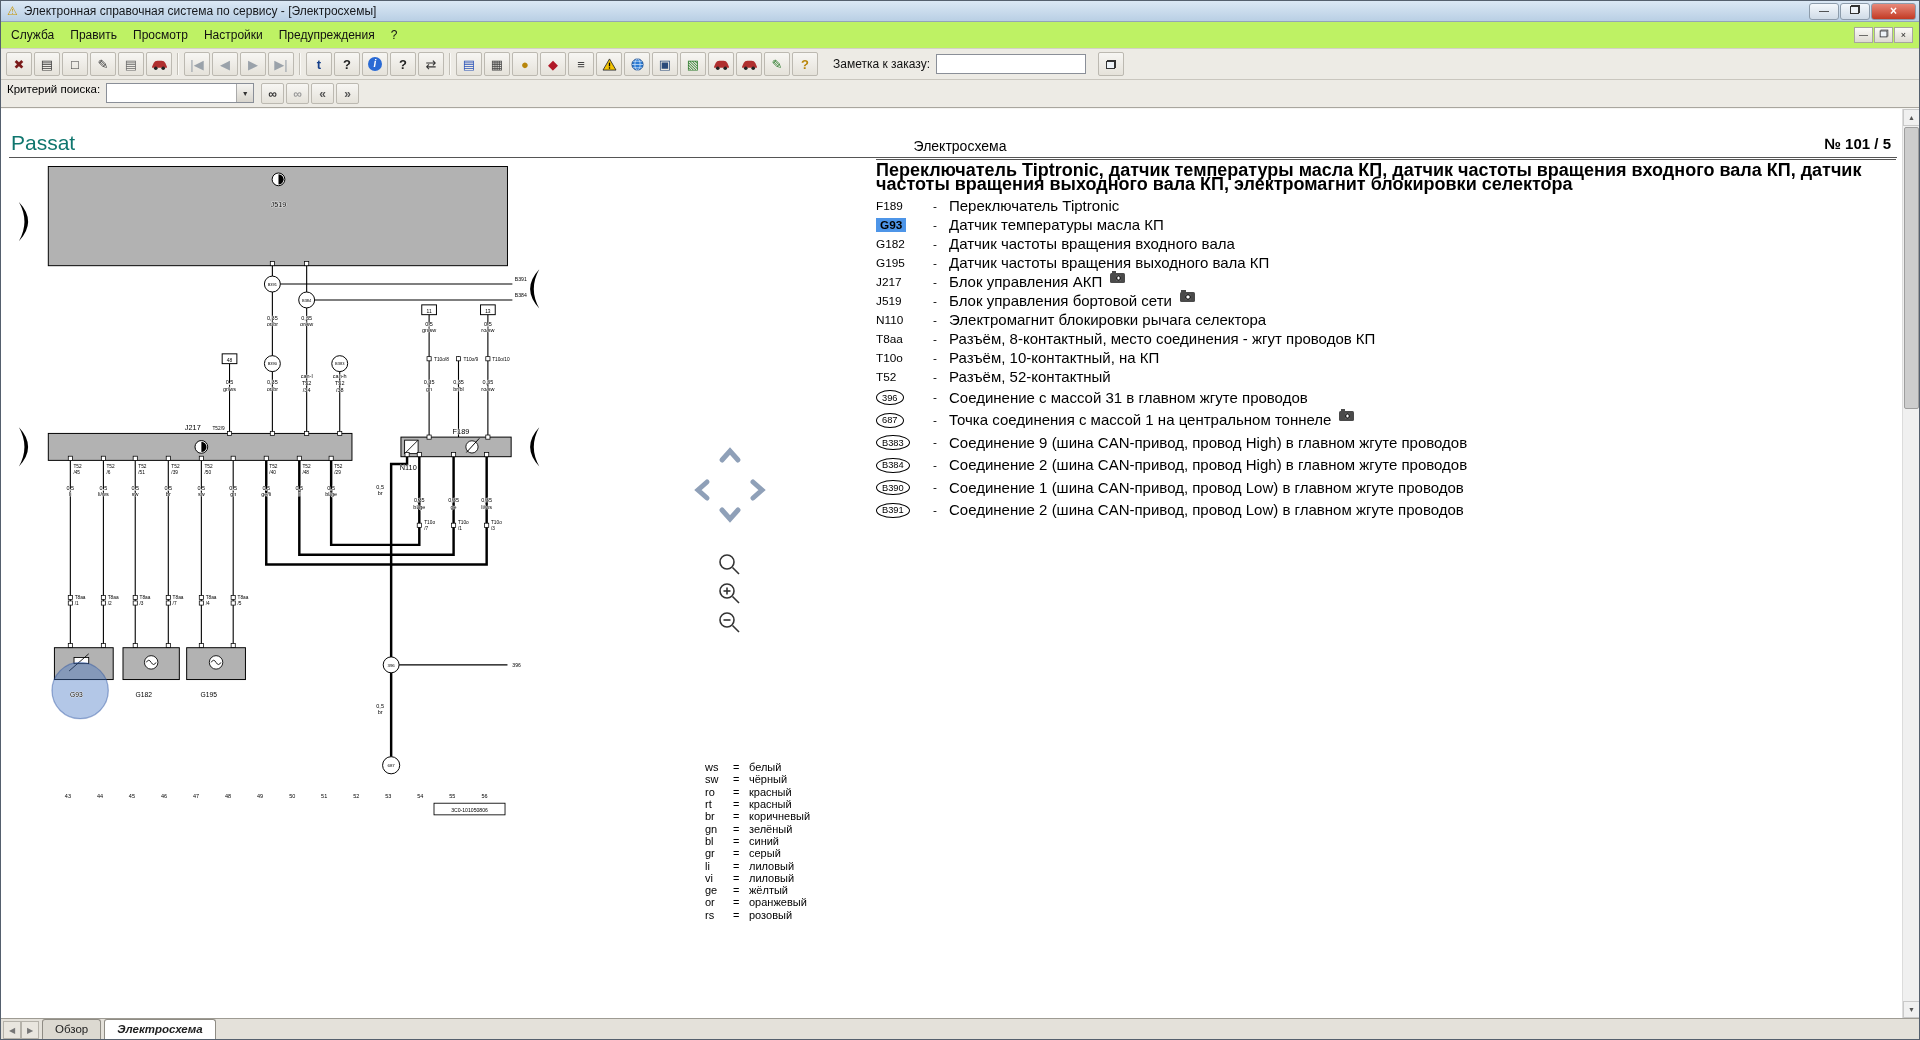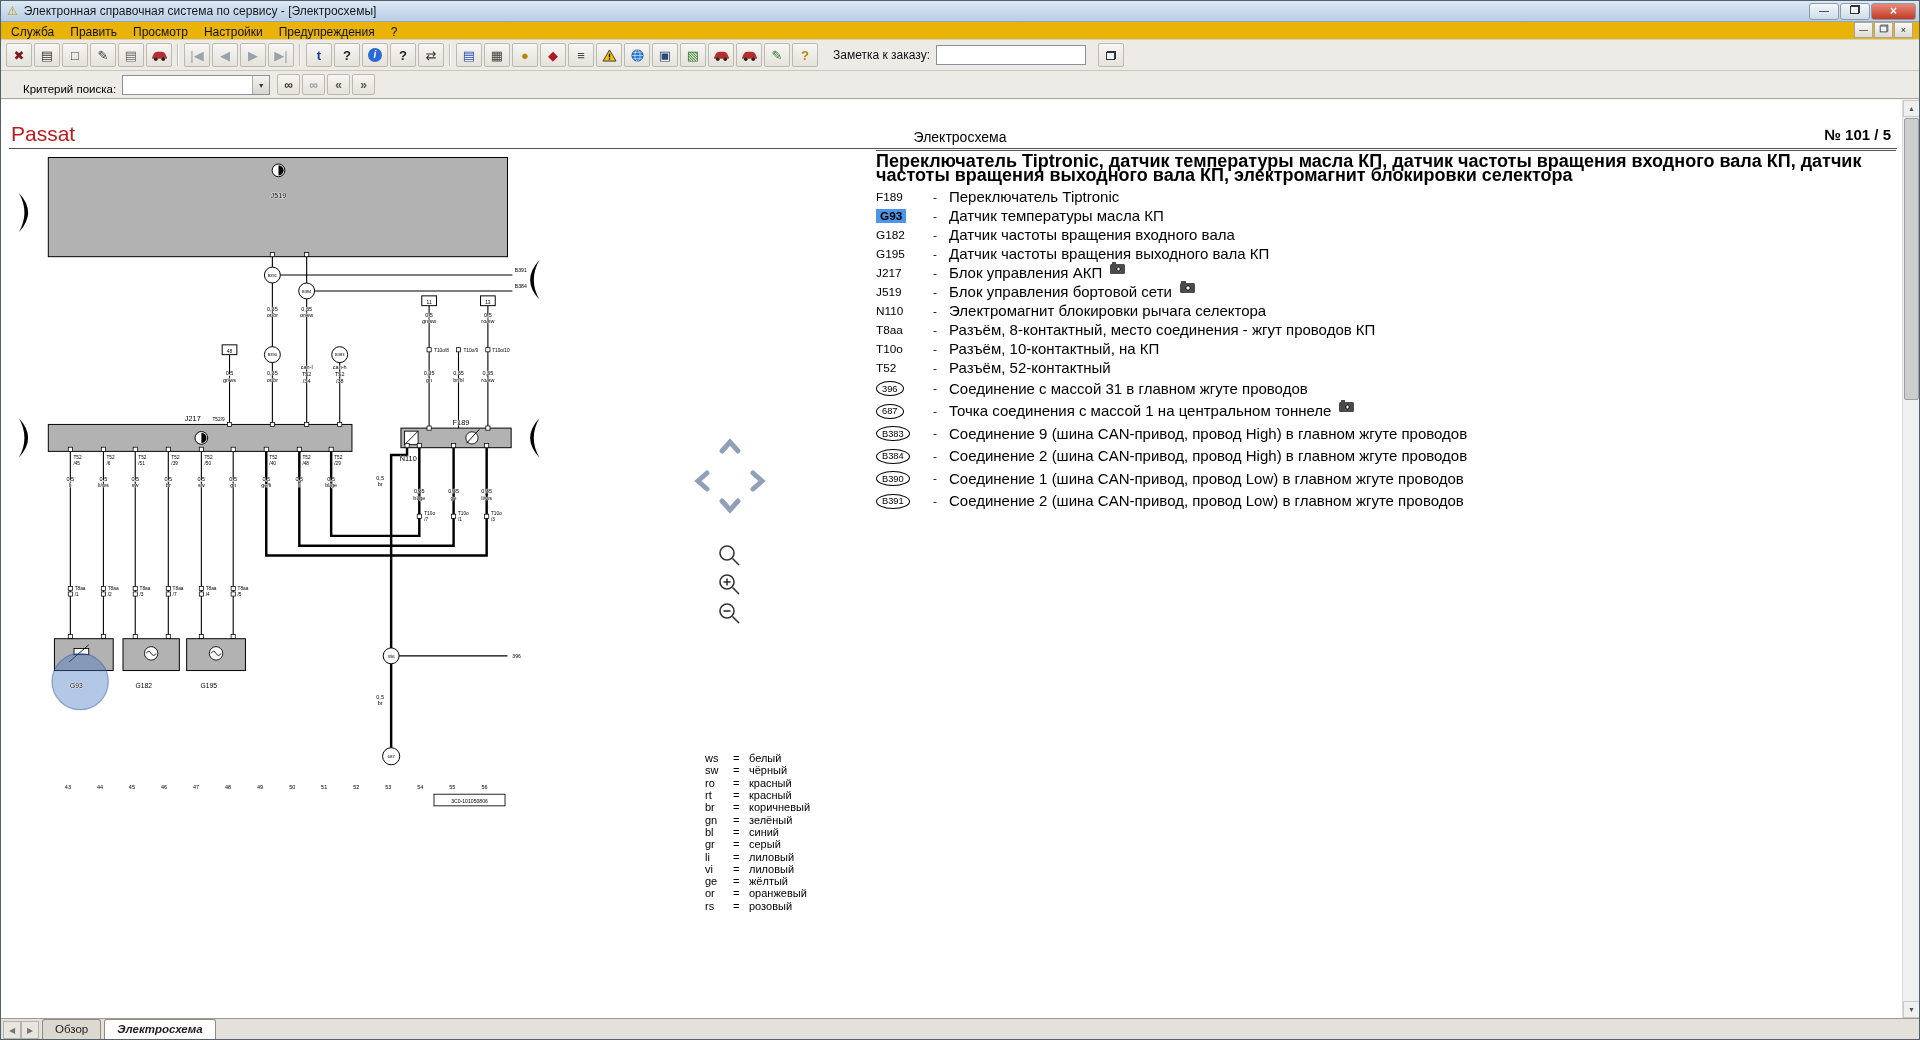--- a/index.html
+++ b/index.html
@@ -12,21 +12,21 @@
   .title-text { font-size:12px; color:#15181c; flex:1; white-space:nowrap; overflow:hidden; }
   .win-controls { display:flex; gap:1px; }
   .win-btn { width:30px; height:17px; border:1px solid #8d9cab; border-radius:3px; background:linear-gradient(#f4f8fc,#cfdbe7); font-size:10px; color:#222; line-height:14px; text-align:center; padding:0; }
   .win-btn.close { width:45px; background:linear-gradient(#e8897a,#c23a24); color:#fff; font-weight:bold; font-size:12px; }
   .restore-glyph { position:relative; display:inline-block; width:10px; height:9px; }
   .restore-glyph::before { content:""; position:absolute; right:0; top:0; width:7px; height:6px; border:1px solid #333; }
   .restore-glyph::after { content:""; position:absolute; left:0; bottom:0; width:7px; height:6px; border:1px solid #333; background:#eef3f8; }
   .restore-glyph.small { transform:scale(0.85); }
 
   
-  .menubar { height:18px; display:flex; align-items:flex-start; background:#eab308; border-bottom:1px solid #d3d0c8; padding:0 2px; flex:0 0 auto; }
+  .menubar { height:27px; display:flex; align-items:center; background:#bef264; border-bottom:1px solid #d3d0c8; padding:0 2px; flex:0 0 auto; }
   .menu-items { display:flex; align-items:center; flex:1; }
   .menu-item { font-size:12px; color:#111; padding:3px 8px; }
   .mdi-controls { display:flex; gap:1px; margin-right:4px; }
   .mdi-btn { width:19px; height:16px; border:1px solid #a8a69e; background:linear-gradient(#fbfaf7,#dddad2); font-size:9px; line-height:13px; text-align:center; color:#222; padding:0; }
 
   
   .toolbar { height:31px; display:flex; align-items:center; background:#edebe5; border-bottom:1px solid #c9c6be; padding:0 4px; flex:0 0 auto; }
   .tool-icons { display:flex; align-items:center; }
   .twrap { display:inline-flex; align-items:center; }
   .tbtn { width:26px; height:24px; margin:0 1px; border:1px solid #bcb9b1; border-radius:2px; background:linear-gradient(#f7f6f3,#e5e2da); display:inline-flex; align-items:center; justify-content:center; color:inherit; padding:0; }
@@ -36,31 +36,31 @@
   .ticon { width:17px; height:13px; }
   .tsep { display:inline-block; width:2px; height:22px; border-left:1px solid #c2bfb7; border-right:1px solid #fbfaf7; margin:0 4px; }
   .tool-note { display:flex; align-items:center; margin-left:14px; }
   .tool-note label { font-size:12px; color:#111; margin-right:6px; white-space:nowrap; }
   .note-input { width:150px; height:20px; border:1px solid #8a8f98; background:#fff; font-size:12px; padding:0 3px; font-family:"Liberation Sans",sans-serif; }
   .tbtn.lone { margin-left:12px; }
 
   
   .pagebar { height:28px; display:flex; align-items:center; background:#edebe5; border-bottom:1px solid #a9a69e; padding:0 6px; flex:0 0 auto; }
   .page-desc { font-size:11.5px; color:#000; white-space:nowrap; overflow:hidden; flex:1; }
-  .search-area { display:flex; align-items:flex-end; margin-left:16px; }
+  .search-area { display:flex; align-items:flex-start; margin-left:0; }
   .search-area label { font-size:11.5px; margin-right:6px; white-space:nowrap; }
   .combo { width:148px; height:20px; border:1px solid #8a8f98; background:#fff; display:inline-flex; align-items:stretch; }
   .combo-value { flex:1; font-size:11.5px; padding:2px 3px; }
   .combo-btn { width:17px; background:linear-gradient(#f5f4f1,#d8d5cd); border-left:1px solid #aaa; font-size:7px; color:#333; display:flex; align-items:center; justify-content:center; }
   .pageicons { display:flex; margin-left:6px; }
   .pbtn { width:23px; height:21px; margin:0 1px; border:1px solid #bcb9b1; border-radius:2px; background:linear-gradient(#f7f6f3,#e5e2da); font-size:12px; font-weight:bold; color:#333; padding:0; }
 
   
   .content { position:relative; background:#fff; flex:1 1 auto; overflow:hidden; border-top:1px solid #f6f5f2; }
-  .hdr-model { position:absolute; left:10px; top:22px; font-size:21px; color:#b91c1c; }
+  .hdr-model { position:absolute; left:10px; top:22px; font-size:21px; color:#0f766e; }
   .hdr-doctype { position:absolute; left:0; right:0; top:29px; text-align:center; font-size:14px; color:#000; }
   .hdr-pageno { position:absolute; right:28px; top:26px; font-size:15px; font-weight:bold; color:#000; }
   .hdr-line { position:absolute; left:8px; right:22px; top:48px; border-top:1px solid #555; }
 
   #diagram { position:absolute; left:2px; top:50px; width:551px; height:686px; }
   #diagram-texts text { font-family:"Liberation Sans",sans-serif; fill:#000; paint-order:stroke; stroke:#fff; stroke-width:0.55; }
 
   #pan-controls { position:absolute; left:688px; top:335px; width:80px; height:300px; }
 
   

